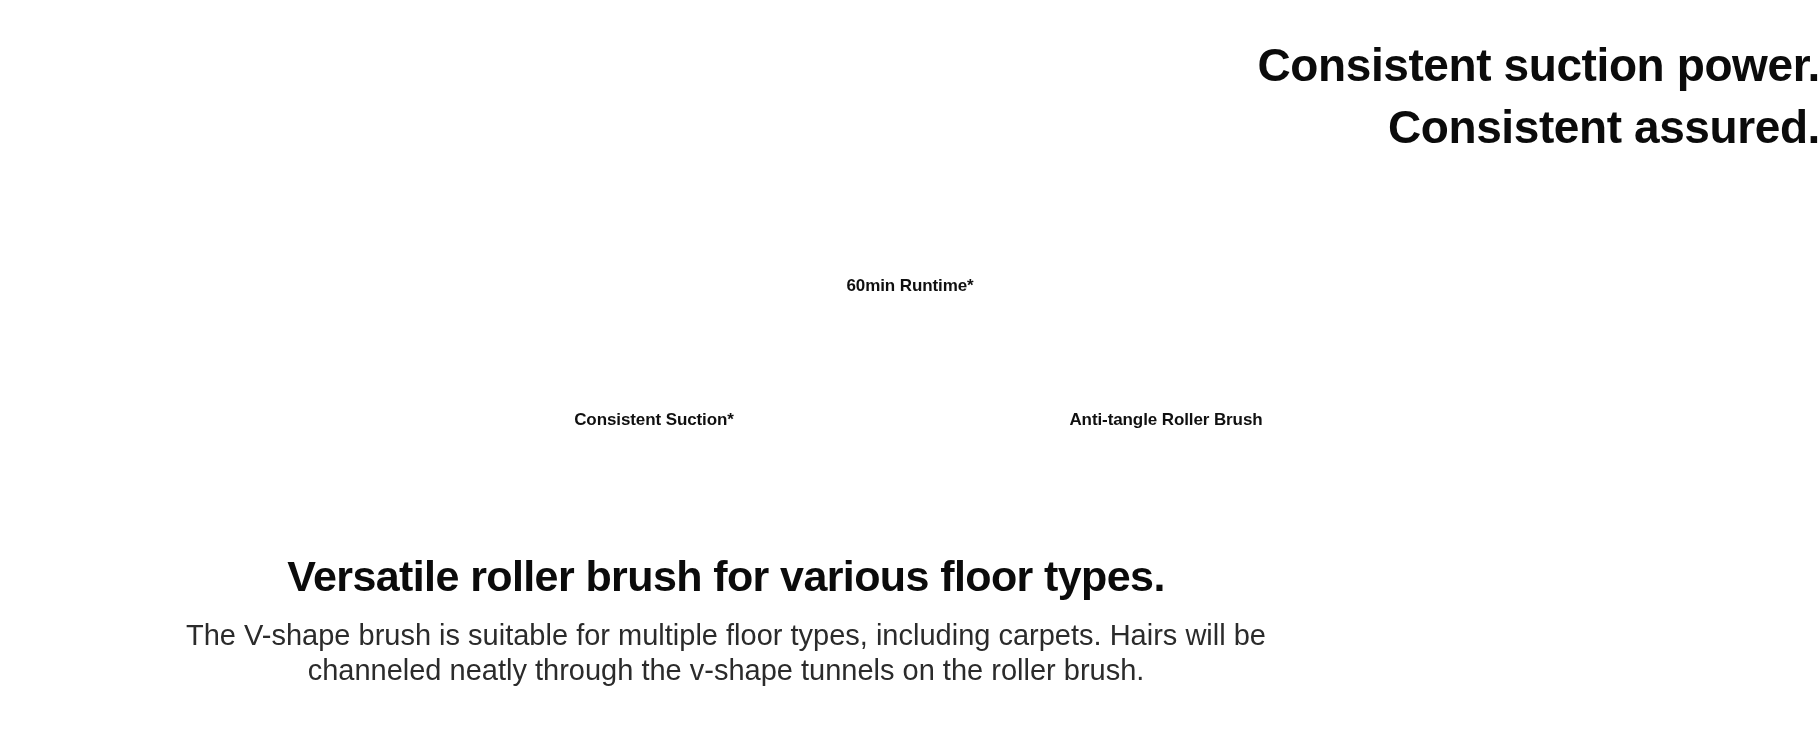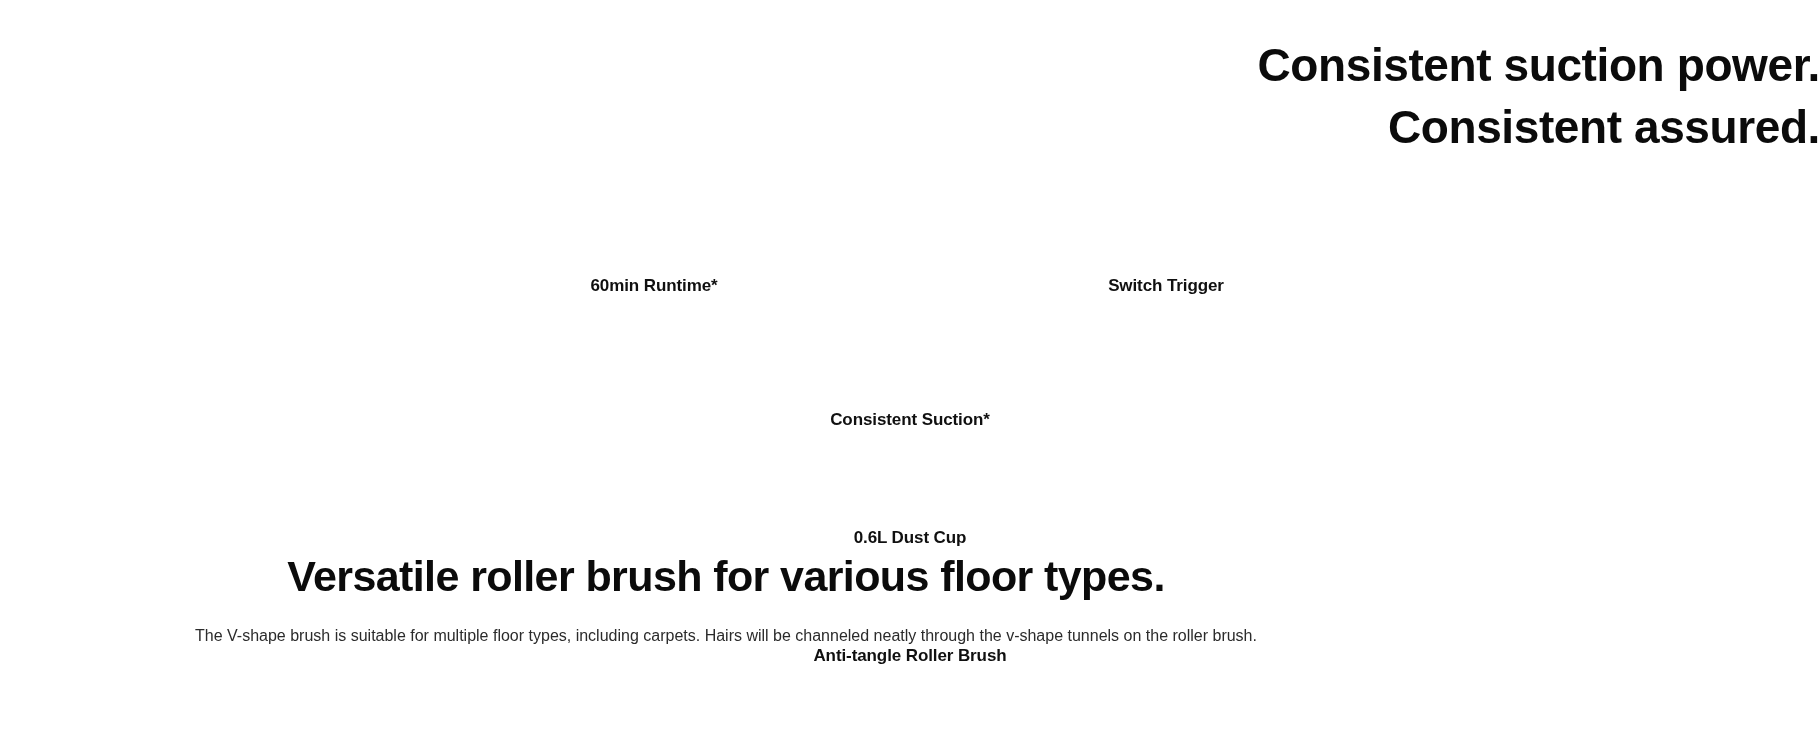--- a/index.html
+++ b/index.html
@@ -48,21 +48,20 @@
     left: 398px;
     width: 1024px;
   }
   .feature-row {
     display: flex;
     width: 100%;
     justify-content: center;
   }
   .feature-row + .feature-row {
     margin-top: 16px;
-    flex-direction: column;
   }
   .feature-cell {
     flex: 1 1 0;
     display: flex;
     flex-direction: column;
     align-items: center;
     justify-content: flex-end;
     text-align: center;
   }
   .feature-icon {
@@ -96,21 +95,21 @@
     line-height: 56px;
     font-weight: 700;
     letter-spacing: -0.6px;
     color: #0b0b0b;
     margin: 0;
   }
   .section-body {
     display: block;
     margin: 14px auto 0;
     width: 1110px;
-    font-size: 16px;
+    font-size: 29px;
     line-height: 35px;
     font-weight: 400;
     color: #2b2b2b;
   }
 </style>
 </head>
 <body>
 
 <div class="page">
 
@@ -119,34 +118,26 @@
     <span class="hero-line">Consistent assured.</span>
   </div>
 
   <div class="feature-grid">
 
     <div class="feature-row">
       <div class="feature-cell">
         <span class="feature-icon"></span>
         <span class="feature-label">60min Runtime*</span>
       </div>
-      <div class="feature-cell">
-        <span class="feature-icon"></span>
-        <span class="feature-label">Switch Trigger</span>
-      </div>
     </div>
 
     <div class="feature-row">
       <div class="feature-cell">
         <span class="feature-icon"></span>
         <span class="feature-label">Consistent Suction*</span>
-      </div>
-      <div class="feature-cell">
-        <span class="feature-icon"></span>
-        <span class="feature-label">0.6L Dust Cup</span>
       </div>
       <div class="feature-cell">
         <span class="feature-icon"></span>
         <span class="feature-label">Anti-tangle Roller Brush</span>
       </div>
     </div>
 
   </div>
 
   <div class="section">

